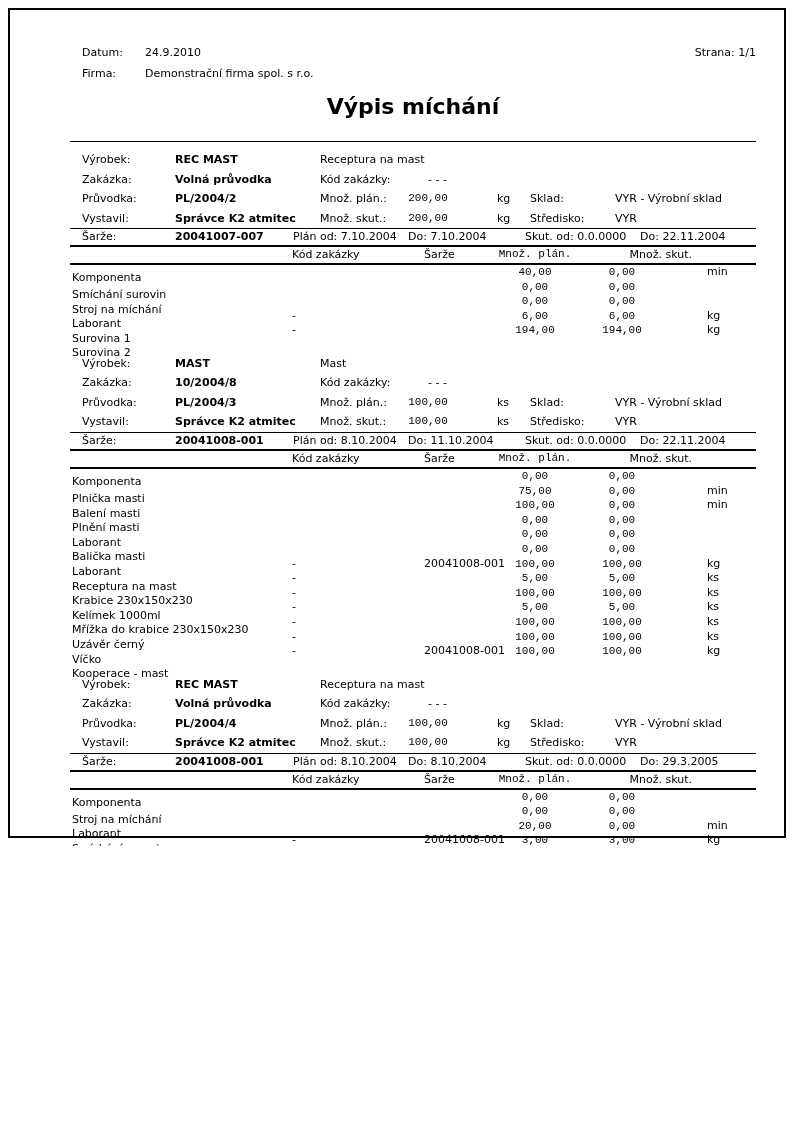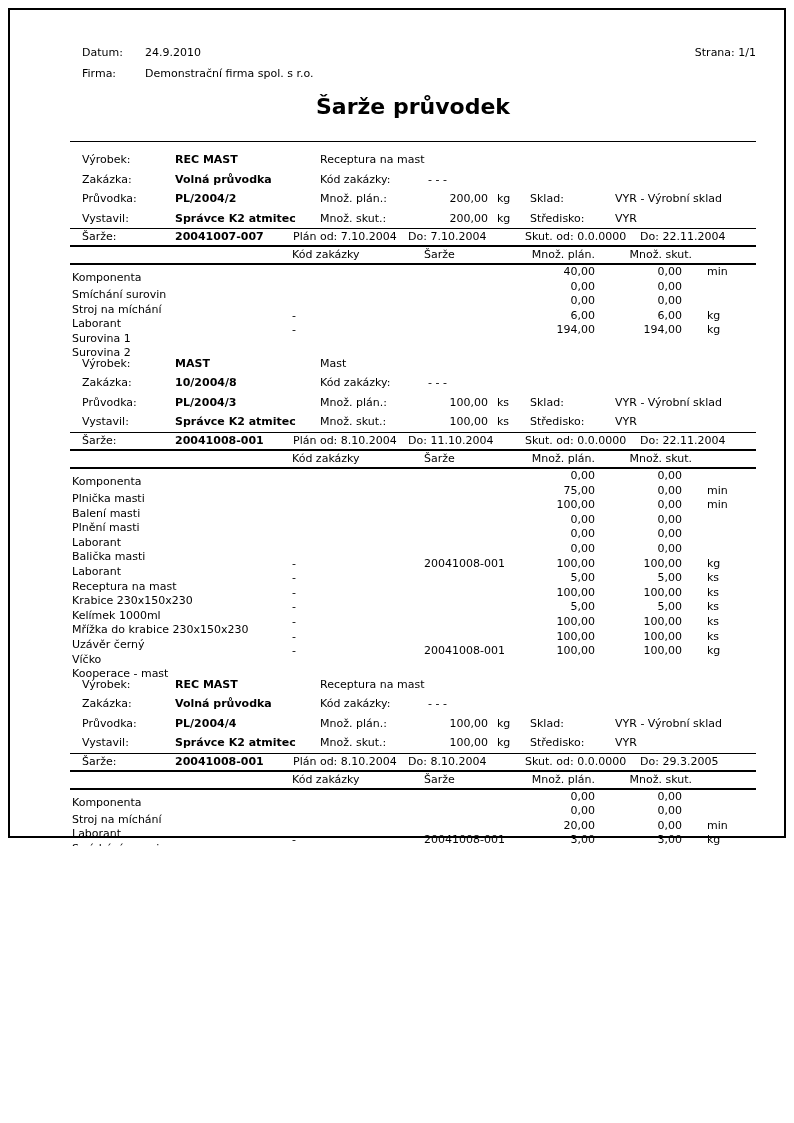--- a/index.html
+++ b/index.html
@@ -15,21 +15,21 @@
   .rule2{height:0;border-top:2px solid #000;}
   .title-rule{position:absolute;top:141px;left:0;width:686px;}
   .blocks{position:absolute;top:150px;left:0;width:686px;}
   .block{margin-top:16px;}
   .block:first-child{margin-top:0;}
   .frow{position:relative;height:19.5px;line-height:19.5px;}
   .sarze-row{position:relative;height:16px;line-height:15px;}
   .comp-head{position:relative;height:16px;line-height:15px;}
   .comp-row{position:relative;height:14.6px;line-height:14.6px;}
   .b{font-weight:bold;}
-  .num{text-align:right;width:120px;}
+  .num{text-align:center;width:120px;font-family:Liberation Mono, monospace;}
   .l12{left:12px;}  .l105{left:105px;font-weight:bold;} .l250{left:250px;} .l358{left:358px;}
   .qty{left:298px;} .unit{left:427px;} .l460{left:460px;} .l545{left:545px;}
   .g1{left:223px;} .g2{left:338px;} .g3{left:455px;} .g4{left:570px;}
   .c-name{left:2px;margin-top:23px;} .c-kod{left:222px;} .c-sarze{left:354px;}
   .c-plan{left:405px;} .c-skut{left:492px;} .c-unit{left:637px;}
   .hd-plan{left:405px;} .hd-skut{left:502px;width:120px;text-align:right;}
 </style>
 </head>
 <body>
 
@@ -41,21 +41,21 @@
     <div class="hrow" style="top:45px;">
       <span class="abs l12">Datum:</span>
       <span class="abs" style="left:75px;">24.9.2010</span>
       <span class="abs" style="right:0;text-align:center;">Strana: 1/1</span>
     </div>
     <div class="hrow" style="top:66px;">
       <span class="abs l12">Firma:</span>
       <span class="abs" style="left:75px;">Demonstrační firma spol. s r.o.</span>
     </div>
 
-    <div class="title">Šarže průvodek</div>
+    <div class="title">Výpis míchání</div>
     <div class="rule title-rule"></div>
 
     <div class="blocks">
   <section class="block">
     <div class="frow">
       <span class="abs l12">Výrobek:</span>
       <span class="abs l105">REC MAST</span>
       <span class="abs l250">Receptura na mast</span>
     </div>
     <div class="frow">

